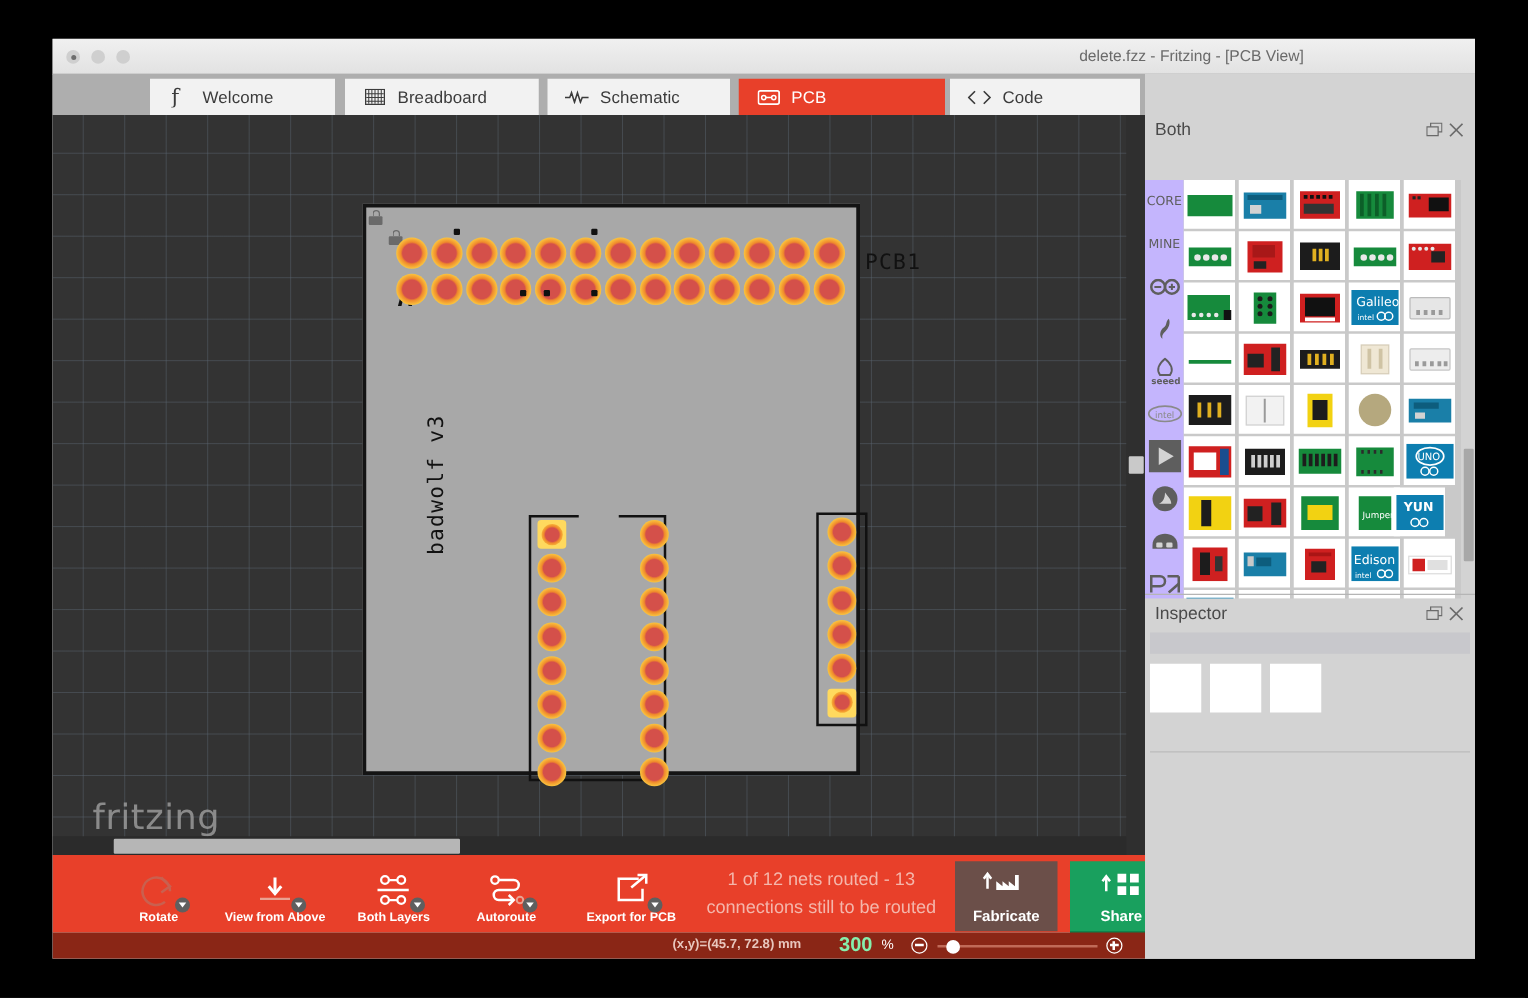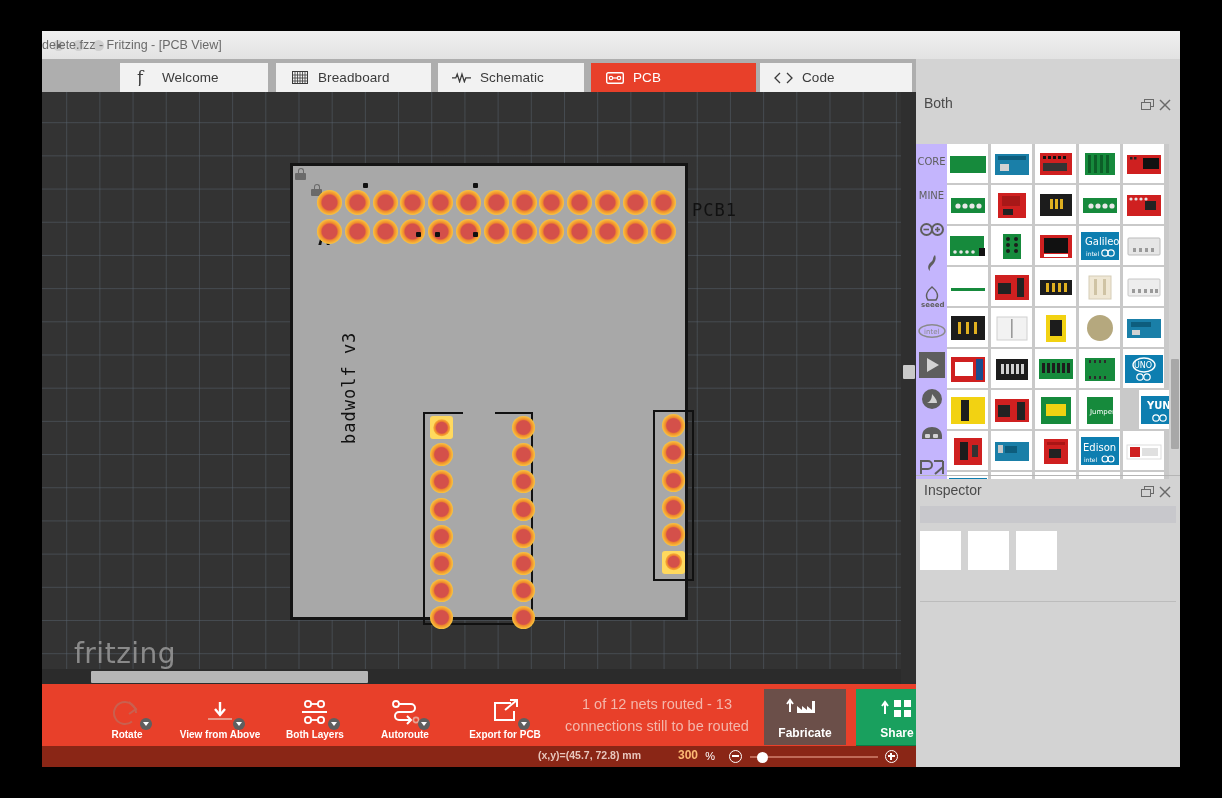--- a/index.html
+++ b/index.html
@@ -5,21 +5,21 @@
   html,body{margin:0;padding:0;background:#000;}
   body{width:1222px;height:798px;overflow:hidden;font-family:"Liberation Sans",sans-serif;}
 
   
   #window{position:absolute;left:42px;top:31px;width:1138px;height:736px;background:#d8d8d8;
           overflow:hidden;box-shadow:0 2px 10px rgba(0,0,0,.6);}
 
   
   #titlebar{position:absolute;left:0;top:0;width:1138px;height:28px;
             background:linear-gradient(#f0f0f0,#e2e2e2);border-bottom:1px solid #c2c2c2;}
-  #titlebar .title{position:absolute;left:0;top:0;width:1001px;line-height:28px;text-align:left;
+  #titlebar .title{position:absolute;left:0;top:0;width:1001px;line-height:28px;text-align:right;
             font-size:12.5px;color:#6a6a6a;}
   .traffic{position:absolute;top:9px;width:11px;height:11px;border-radius:50%;background:#cfcfcf;}
   .traffic.t1{left:11px;}
   .traffic.t1:after{content:"";position:absolute;left:3.5px;top:3.5px;width:4px;height:4px;border-radius:50%;background:#6d6d6d;}
   .traffic.t2{left:31px;}
   .traffic.t3{left:51px;}
 
   
   #tabstrip{position:absolute;left:0;top:28px;width:1138px;height:33px;background:#aeaeae;}
   .tab{position:absolute;top:4px;height:29px;background:#f2f2f2;display:flex;align-items:center;
@@ -90,21 +90,21 @@
   #fabricate{position:absolute;left:722px;top:5px;width:82px;height:56px;background:#6b4f49;
              display:flex;flex-direction:column;align-items:center;justify-content:center;}
   #fabricate .ilabel,#share .ilabel{font-size:12px;color:#fff;font-weight:bold;margin-top:3px;}
   #share{position:absolute;left:814px;top:5px;width:82px;height:56px;background:#19a05e;
          display:flex;flex-direction:column;align-items:center;justify-content:center;
          border-bottom:3px solid #0d7a45;}
 
   
   #statusbar{position:absolute;left:0;top:715px;width:874px;height:21px;background:#8a2616;}
   #coords{position:absolute;right:275px;top:3px;font-size:10.5px;color:#e8c6bd;font-weight:bold;}
-  #zoomval{position:absolute;right:218px;top:2px;font-size:12px;color:#fdba74;font-weight:bold;}
+  #zoomval{position:absolute;right:218px;top:2px;font-size:16px;color:#86efac;font-weight:bold;}
   #zoompct{position:absolute;right:201px;top:4px;font-size:11px;color:#fff;}
   .zcirc{position:absolute;top:4px;width:13px;height:13px;border:1.5px solid #fff;border-radius:50%;
          box-sizing:border-box;}
   .zcirc:before{content:"";position:absolute;left:2.2px;top:4.2px;width:6.6px;height:1.5px;background:#fff;}
   #zminus{right:174px;}
   #zplus{right:18px;}
   #zplus:after{content:"";position:absolute;left:4.3px;top:2.2px;width:1.5px;height:6.6px;background:#fff;}
   #zslider{position:absolute;right:38px;top:10px;width:128px;height:2px;background:#c06a58;}
   #zhandle{position:absolute;right:148px;top:5.5px;width:11px;height:11px;border-radius:50%;background:#fff;}
 
@@ -817,21 +817,21 @@
               <rect x="4" y="1" width="30" height="27" fill="#168a3c"></rect>
               <rect x="9" y="8" width="20" height="12" fill="#f2d212"></rect>
             </svg>
           </div>
           <div class="cell" style="left: 132px; top: 246px;">
             <svg class="art" viewBox="0 0 38 28">
               <rect x="6" y="1" width="26" height="27" fill="#168a3c"></rect>
               <text x="9" y="18" font-family="DejaVu Sans, sans-serif" font-size="7" fill="#fff">Jumper</text>
             </svg>
           </div>
-          <div class="cell" style="left: 192px; top: 246px;">
+          <div class="cell" style="left: 168px; top: 246px;">
             <svg class="art" viewBox="0 0 38 28">
               <rect width="38" height="28" fill="#0d7eb0"></rect>
               <text x="6" y="13" font-family="DejaVu Sans, sans-serif" font-size="10" font-weight="bold" fill="#fff">YUN</text>
               <circle cx="15" cy="22" r="3.2" fill="none" stroke="#fff" stroke-width="1.2"></circle>
               <circle cx="22" cy="22" r="3.2" fill="none" stroke="#fff" stroke-width="1.2"></circle>
             </svg>
           </div>
           <div class="cell" style="left: 0px; top: 287px;">
             <svg class="art" viewBox="0 0 38 28">
               <rect x="5" y="1" width="28" height="27" fill="#cf2020"></rect>

